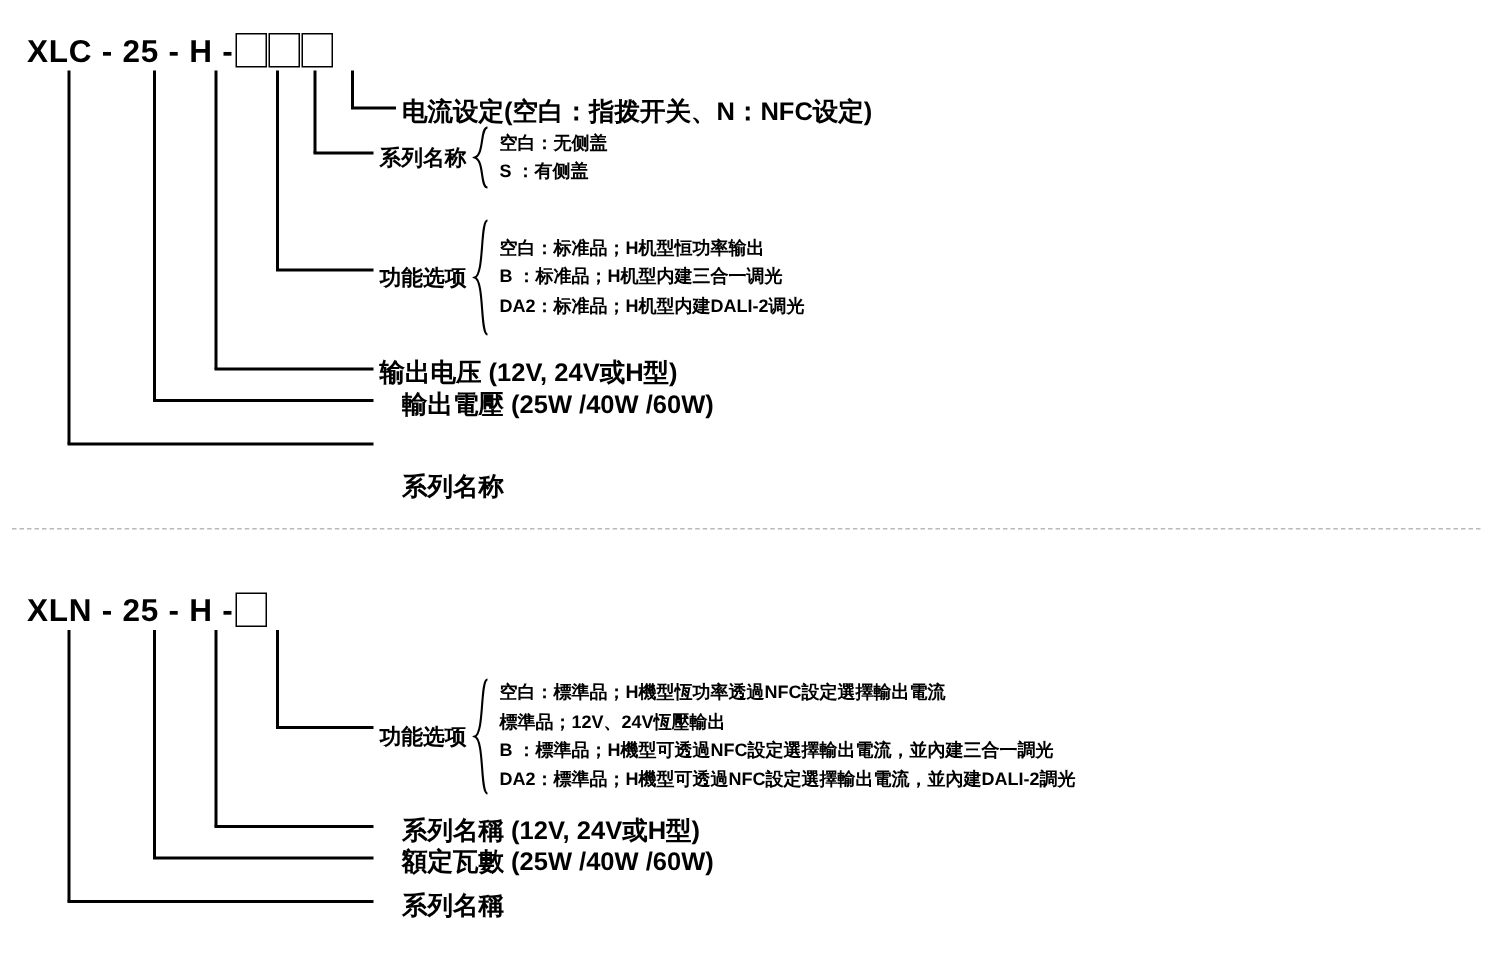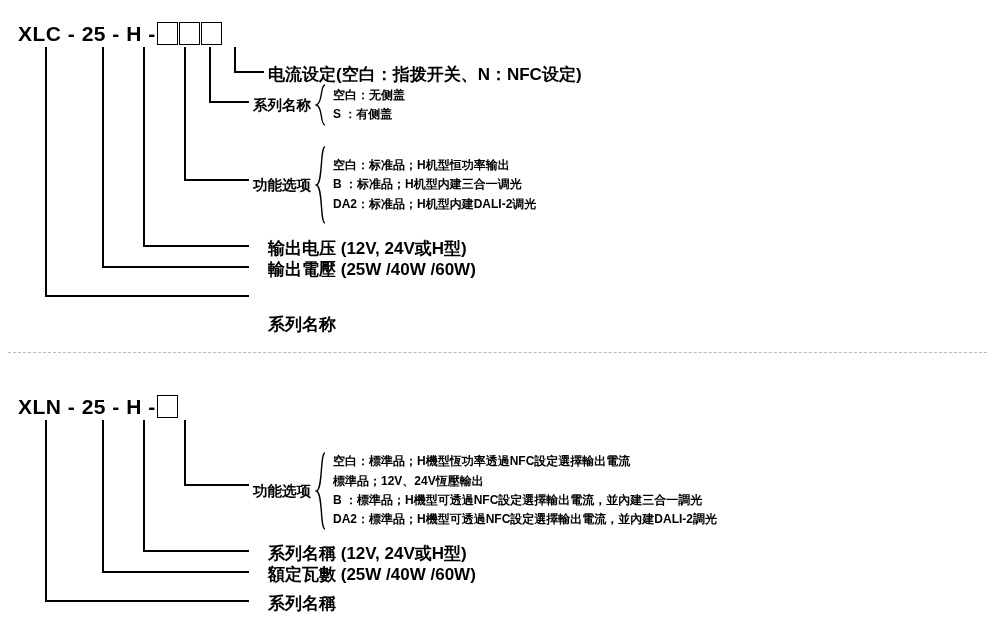--- a/index.html
+++ b/index.html
@@ -126,21 +126,21 @@
     </div>
     <div class="brace-items">
       <span class="row">空白：标准品；H机型恒功率输出</span>
       <span class="row">B     ：标准品；H机型内建三合一调光</span>
       <span class="row">DA2：标准品；H机型内建DALI-2调光</span>
     </div>
   </div>
 
   <div class="vline" style="left:143px; top:47px; height:199px;"></div>
   <div class="hline" style="left:143px; top:245px; width:106px;"></div>
-  <div class="label" style="left:268px; top:237px;">输出电压 (12V, 24V或H型)</div>
+  <div class="label" style="left:253px; top:237px;">输出电压 (12V, 24V或H型)</div>
 
   <div class="vline" style="left:102px; top:47px; height:220px;"></div>
   <div class="hline" style="left:102px; top:266px; width:147px;"></div>
   <div class="label" style="left:268px; top:258px;">輸出電壓 (25W /40W /60W)</div>
 
   <div class="vline" style="left:45px; top:47px; height:249px;"></div>
   <div class="hline" style="left:45px; top:295px; width:204px;"></div>
   <div class="label" style="left:268px; top:287px;margin-top:26px;">系列名称</div>
 
 </div>

